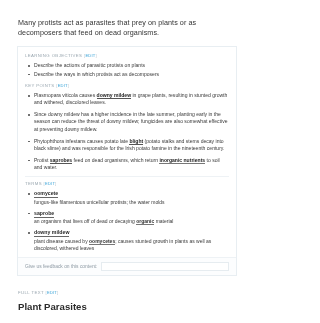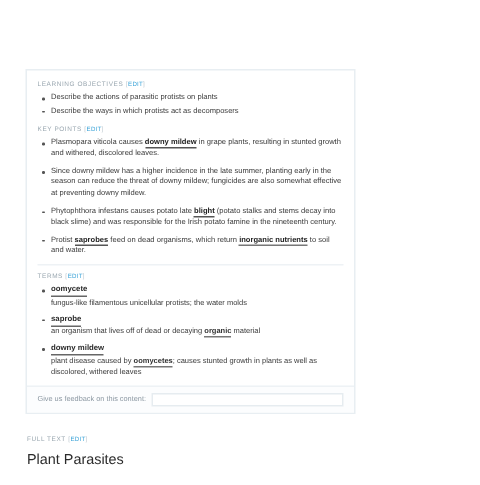--- a/index.html
+++ b/index.html
@@ -137,30 +137,31 @@
     font-size: 4.3px;
     letter-spacing: 0.09em;
     color: #9aa7b0;
     text-transform: uppercase;
     white-space: nowrap;
   }
   .ft-title {
     position: absolute;
     left: 18px; top: 300px;
     font-size: 9.6px;
-    font-weight: normal;
+    font-weight: bold;
     color: #2b2b2b;
     line-height: 13px;
   }
 </style>
 </head>
 <body>
 
 <div class="page">
 
+  <div class="intro">Many protists act as parasites that prey on plants or as decomposers that feed on dead organisms.</div>
 
   <div class="summary-panel">
 
     <div class="sec-head">
       <span>LEARNING OBJECTIVES</span>
       <span class="brk">[</span><a class="edit-link">edit</a><span class="brk">]</span>
     </div>
 
     <ul class="bullets tight">
       <li>Describe the actions of parasitic protists on plants</li>

